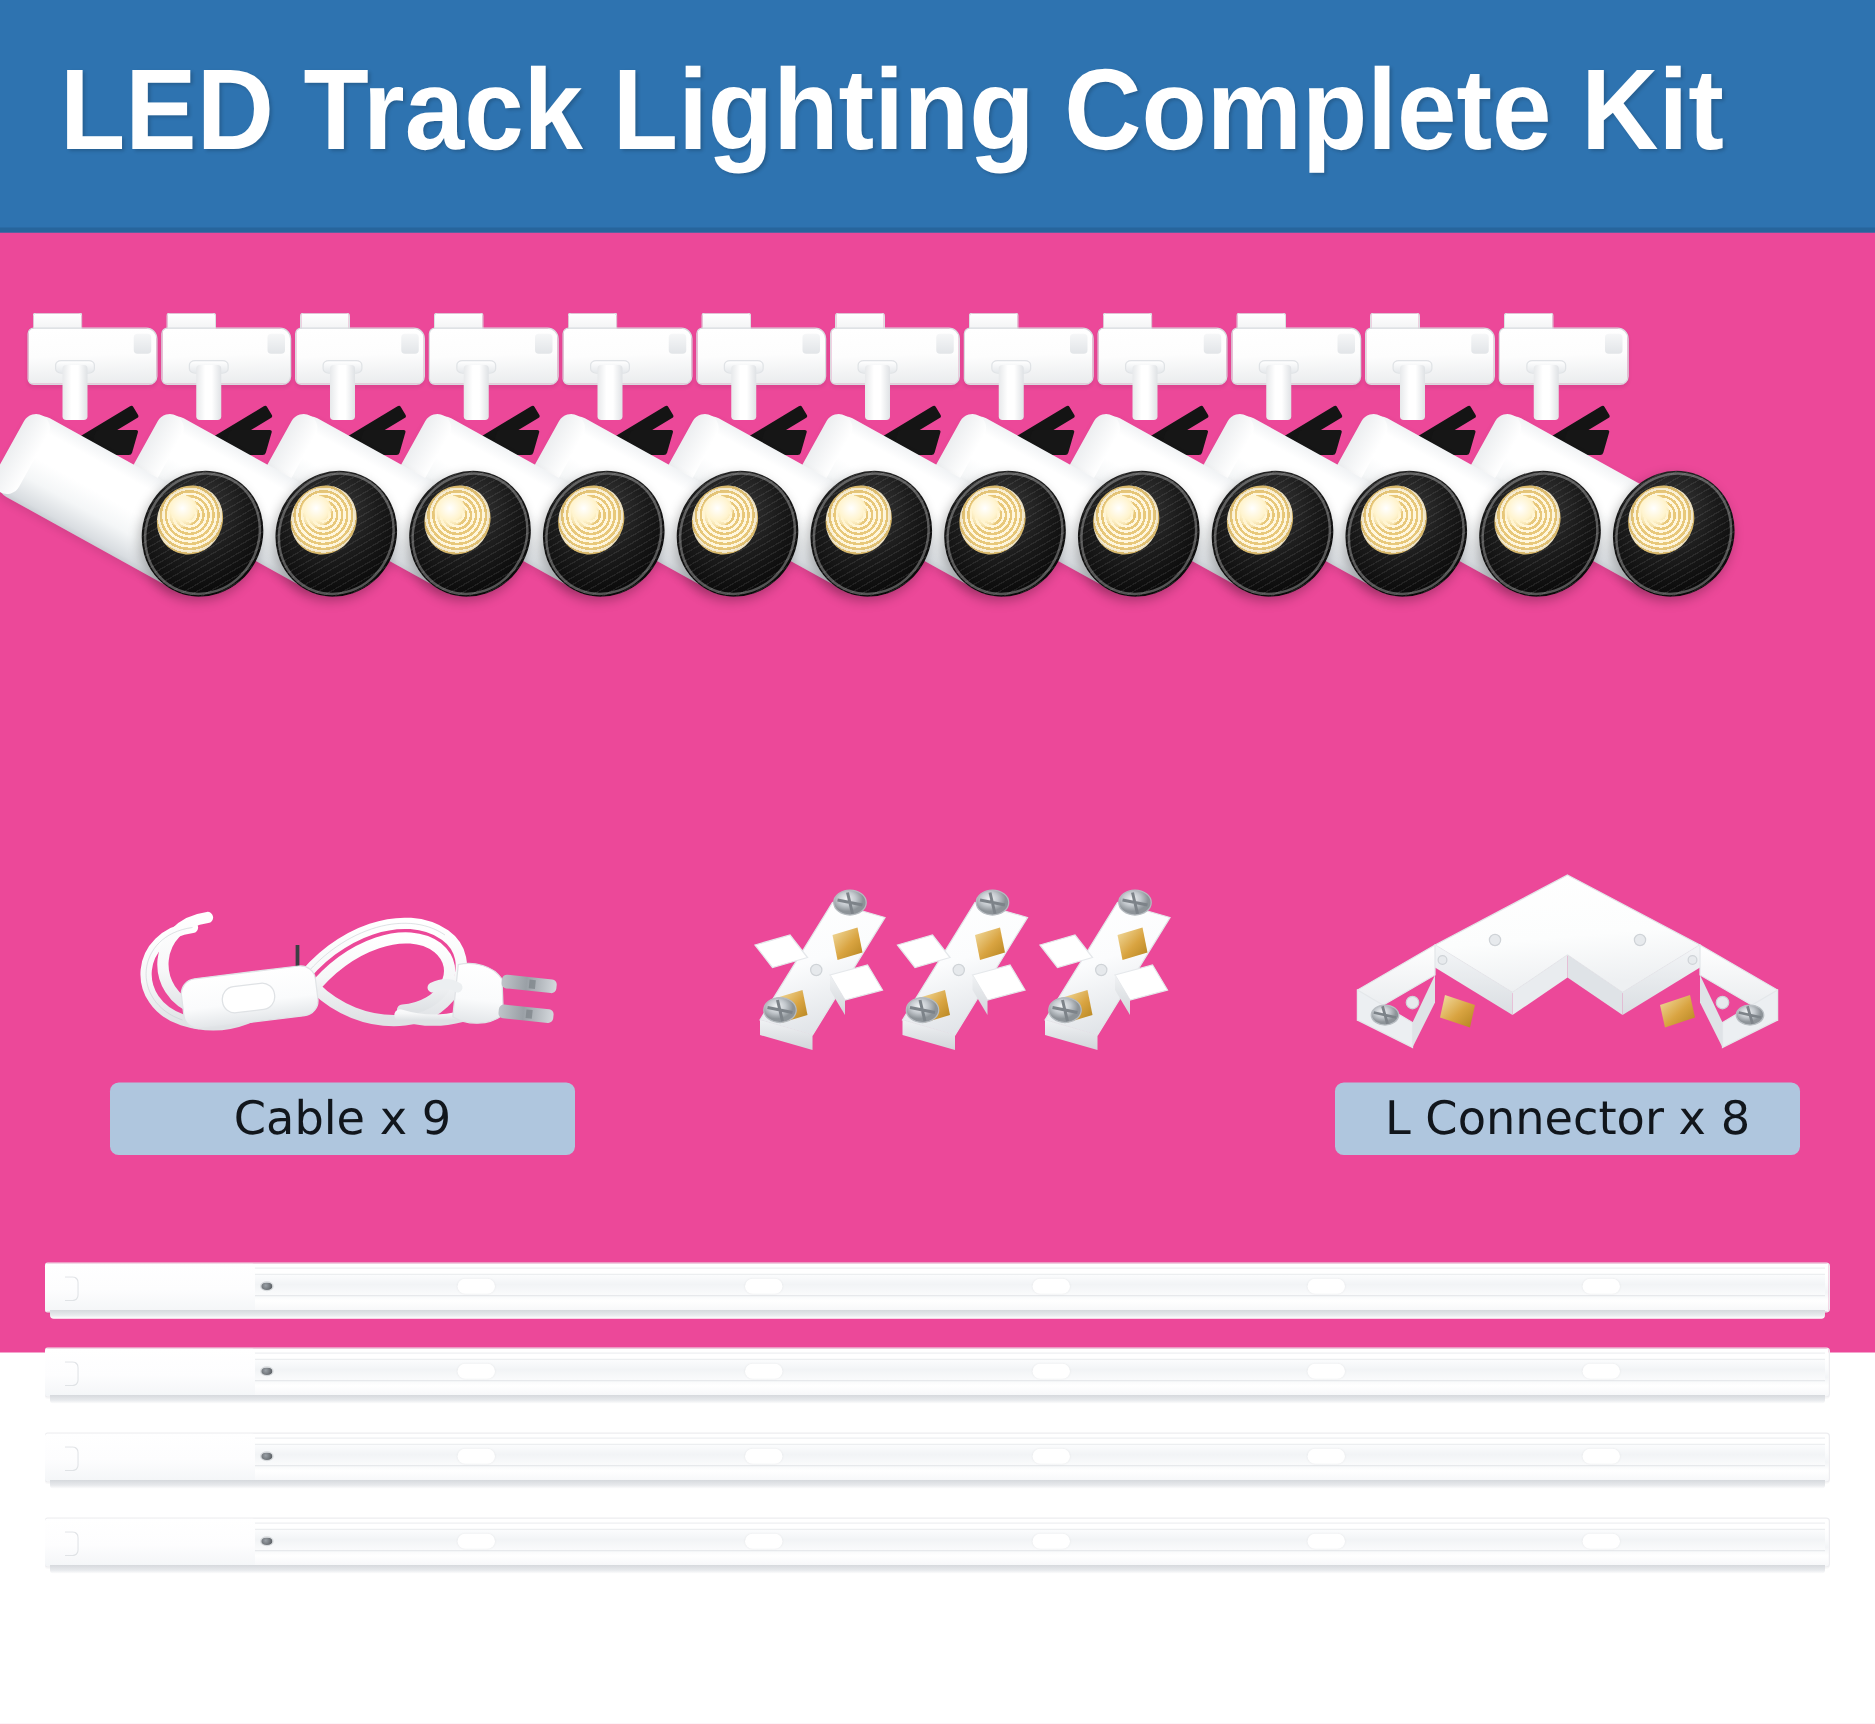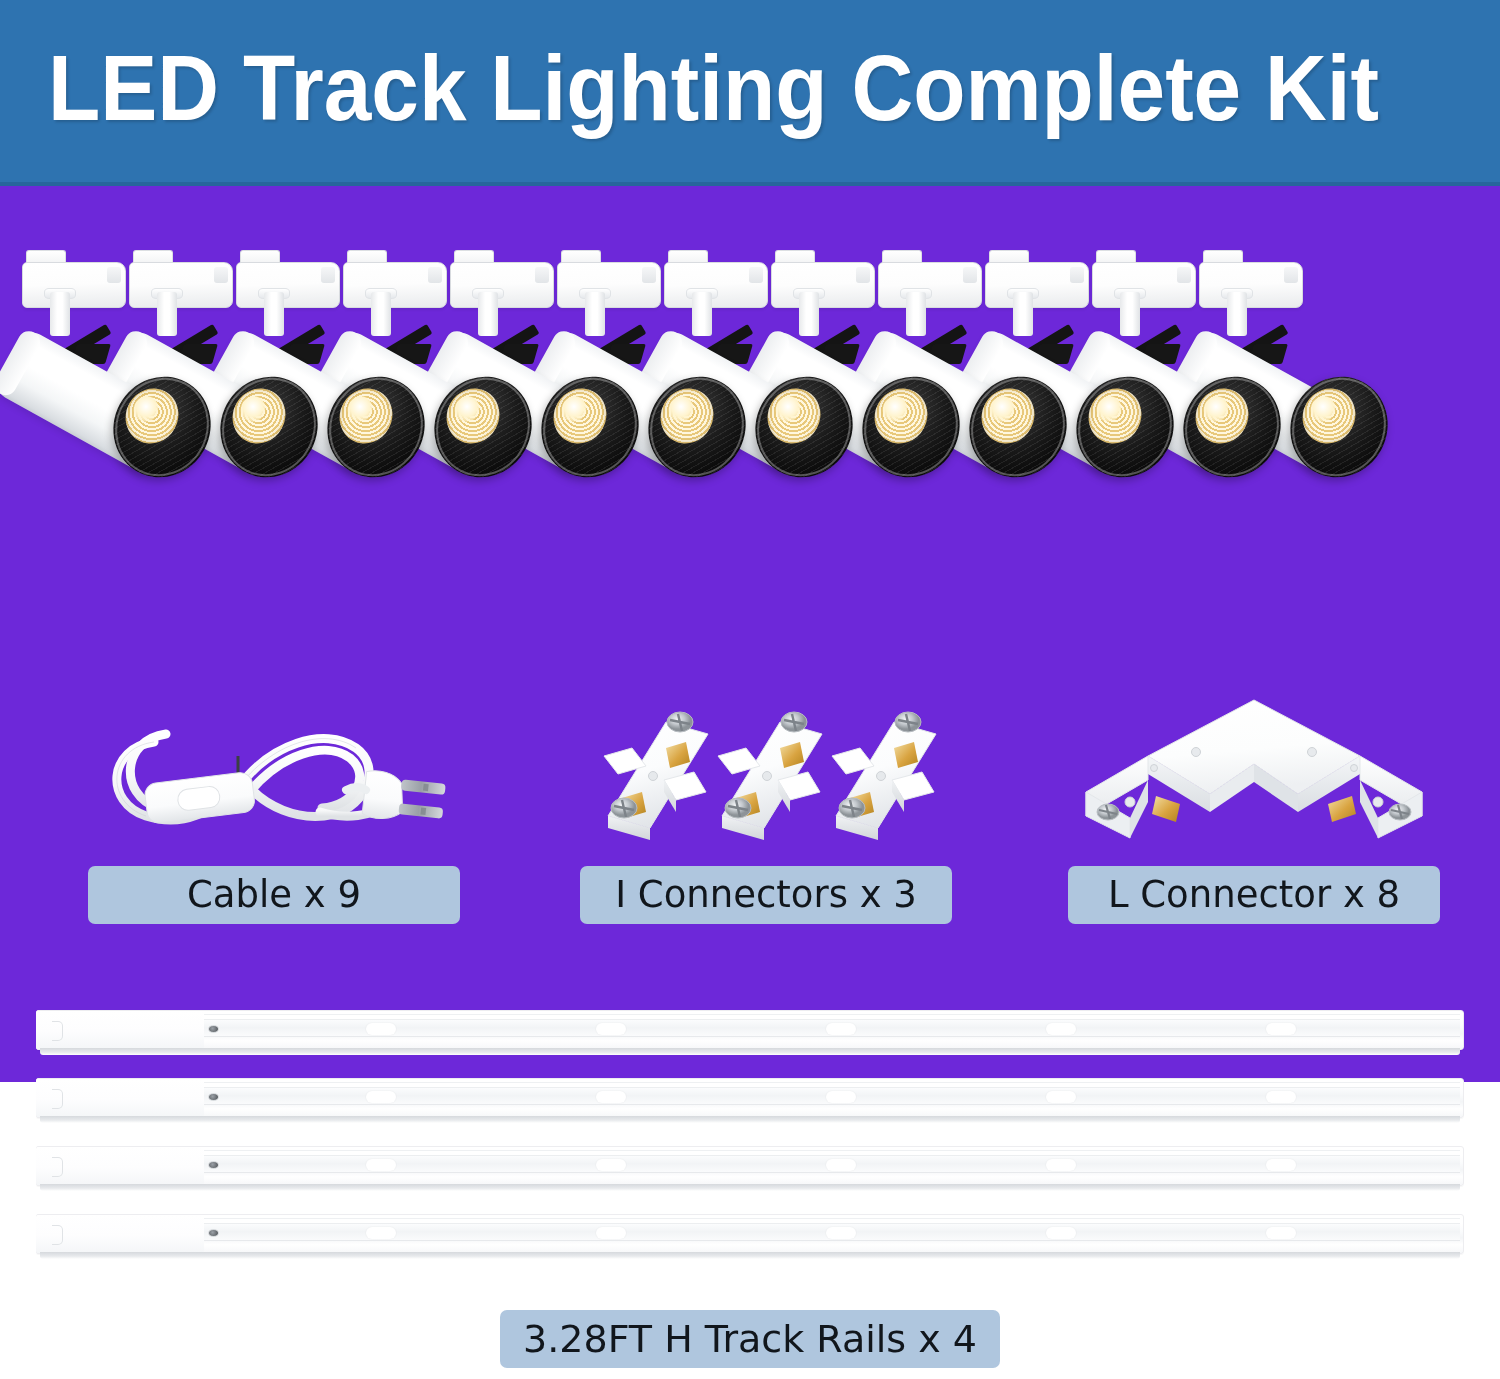--- a/index.html
+++ b/index.html
@@ -10,21 +10,21 @@
     height: 1379px;
     background: #ffffff;
     font-family: "Liberation Sans", "DejaVu Sans", sans-serif;
     overflow: hidden;
   }
 
   #page {
     position: relative;
     width: 1500px;
     height: 1082px;
-    background: #6d28d9;
+    background: #ec4899;
   }
 
   
   .banner {
     position: absolute;
     left: 0; top: 0;
     width: 1500px;
     height: 186px;
     background: #2E73B0;
     border-bottom: 4px solid #27659c;
@@ -776,21 +776,20 @@
             <path d="M12 102 L 32 106 M 20 96 L 24 113" stroke="#7d8389" stroke-width="2.4"></path>
 
             <circle cx="51" cy="72" r="4.5" fill="#e6e9ec" stroke="#cfd3d7" stroke-width="1"></circle>
           </g>
         </defs>
         <use href="#i-connector-unit" x="22" y="14"></use>
         <use href="#i-connector-unit" x="136" y="14"></use>
         <use href="#i-connector-unit" x="250" y="14"></use>
       </svg>
     </div>
-    <div class="acc-label" style="background: rgb(175, 198, 222); color: rgb(17, 22, 28);">I Connectors x 3</div>
   </div>
 
   <div class="acc" style="left:1068px; width:372px;">
     <div class="acc-art">
       <svg width="372" height="166" viewBox="0 0 372 166">
         <defs>
           <linearGradient id="lcTop" x1="0" y1="0" x2="0.2" y2="1">
             <stop offset="0%" stop-color="#ffffff"></stop>
             <stop offset="60%" stop-color="#fcfdfd"></stop>
             <stop offset="100%" stop-color="#eef0f2"></stop>
@@ -886,15 +885,14 @@
         <div class="rail-screw"></div>
         <div class="rail-slot" style="left:330px"></div>
         <div class="rail-slot" style="left:560px"></div>
         <div class="rail-slot" style="left:790px"></div>
         <div class="rail-slot" style="left:1010px"></div>
         <div class="rail-slot" style="left:1230px"></div>
         <div class="rail-shadow"></div>
       </div>
     </div>
 
-  <div class="rails-label" style="background: rgb(175, 198, 222); color: rgb(17, 22, 28);">3.28FT H Track Rails x 4</div>
 
 </div>
 
 </body></html>

